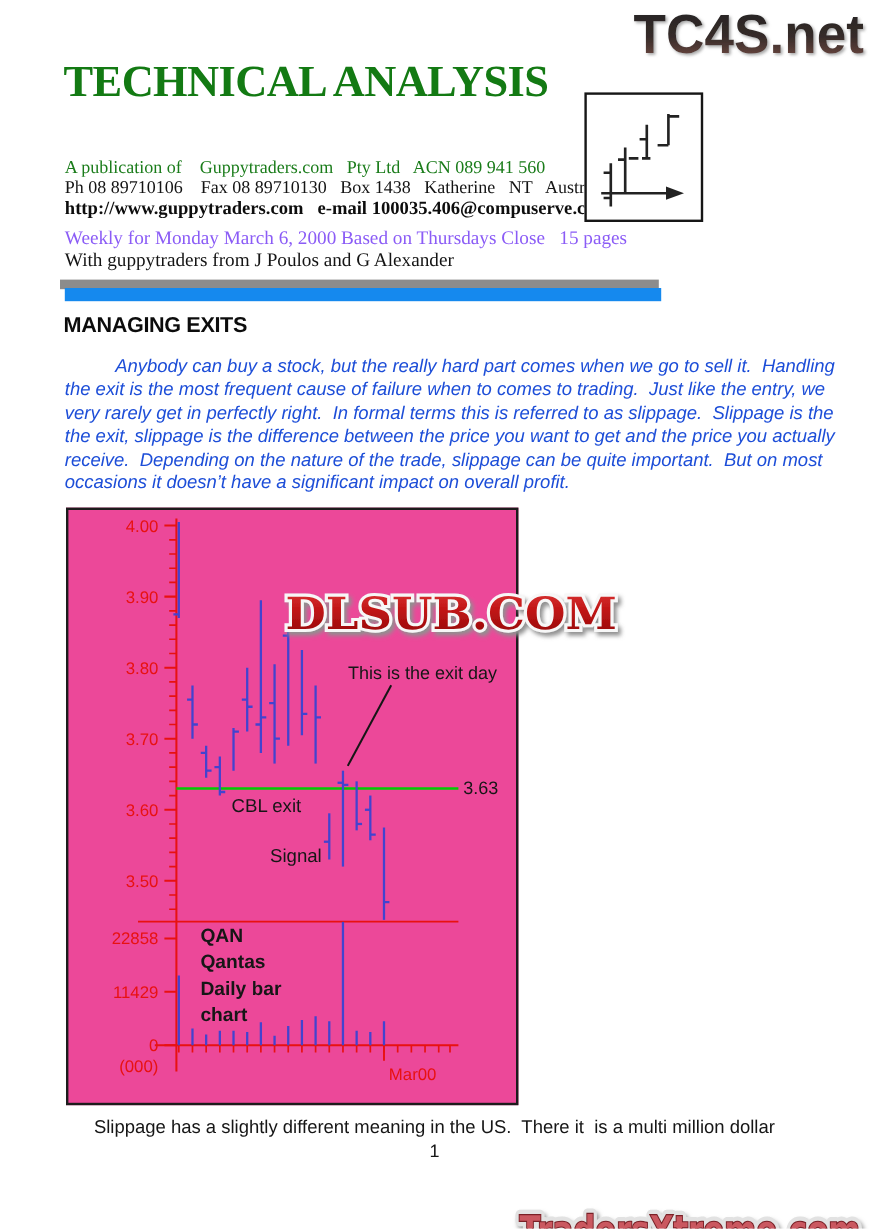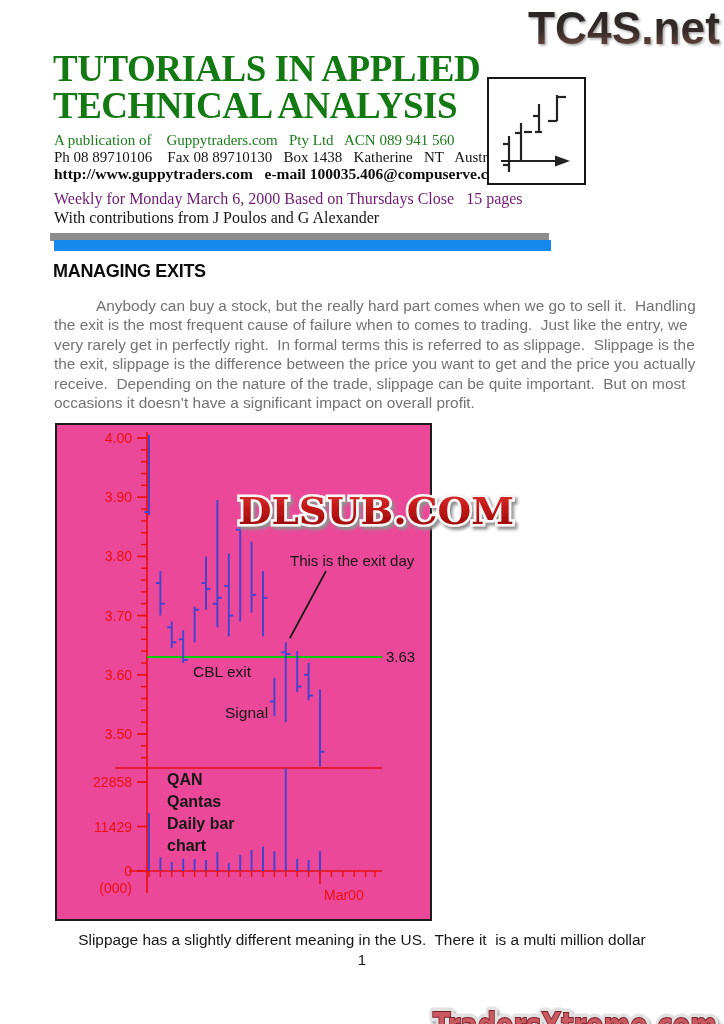--- a/index.html
+++ b/index.html
@@ -7,33 +7,33 @@
         font-family:"Liberation Serif",serif;color:#111;}
   .abs{position:absolute;}
   .pre{white-space:pre;}
 
   
   .title{left:53px;top:50px;font-weight:bold;font-size:37px;line-height:37px;
          letter-spacing:-0.5px;color:#137a13;}
   .pub-line{left:54px;top:132px;font-size:15px;color:#1a7c1a;}
   .contact-line{left:54px;top:149px;font-size:15px;color:#141414;}
   .web-line{left:54px;top:165px;font-size:15.5px;font-weight:bold;color:#0d0d0d;}
-  .issue-line{left:54px;top:190px;font-size:16px;color:#701a75;}
+  .issue-line{left:54px;top:190px;font-size:16px;color:#8b5cf6;}
   .contrib-line{left:54px;top:209px;font-size:16px;color:#141414;}
 
   .banner-shadow{left:50px;top:233px;width:499px;height:8px;background:#8c8c8c;}
   .banner-blue{left:54px;top:240px;width:497px;height:11px;background:#1589ee;}
 
   .logo-box{left:487px;top:77px;width:95px;height:104px;border:2px solid #161616;background:#fff;}
 
   
   .heading{left:53px;top:261px;font-family:"Liberation Sans",sans-serif;font-weight:bold;
            font-size:18px;letter-spacing:-0.3px;color:#0c0c0c;}
   .para{left:54px;top:296px;font-family:"Liberation Sans",sans-serif;font-size:15.4px;
-        line-height:19.4px;color:#737373;}
+        line-height:19.4px;color:#1d4ed8;font-style:italic;}
   .para .ln{white-space:pre;}
   .para .ln:first-child{padding-left:42px;}
 
   
   .chart-frame{left:55px;top:423px;width:373px;height:494px;border:2px solid #1c1c1c;background:#ec4899;}
   .watermark-wrap{left:230px;top:483px;width:296px;height:54px;}
 
   .closing-line{left:0;top:931px;width:724px;text-align:center;
         font-family:"Liberation Sans",sans-serif;font-size:15.4px;color:#161616;}
   .page-num{left:0;top:951px;width:724px;text-align:center;
@@ -57,28 +57,27 @@
         </linearGradient>
         <filter id="tcshadow" x="-20%" y="-20%" width="140%" height="140%">
           <feDropShadow dx="1.5" dy="1.5" stdDeviation="1.2" flood-color="#a8a8a8"></feDropShadow>
         </filter>
       </defs>
       <text x="4" y="41" font-family="Liberation Sans, sans-serif" font-weight="bold" font-size="46" textLength="192" lengthAdjust="spacingAndGlyphs" fill="url(#tcgrad)" filter="url(#tcshadow)">TC4S.net</text>
     </svg>
   </div>
 
   <div class="abs title">
-    <div>TUTORIALS IN APPLIED</div>
     <div>TECHNICAL ANALYSIS</div>
   </div>
   <div class="abs pub-line pre">A publication of    Guppytraders.com   Pty Ltd   ACN 089 941 560</div>
   <div class="abs contact-line pre">Ph 08 89710106    Fax 08 89710130   Box 1438   Katherine   NT   Australia   0851</div>
   <div class="abs web-line pre">http://www.guppytraders.com   e-mail 100035.406@compuserve.com</div>
   <div class="abs issue-line pre">Weekly for Monday March 6, 2000 Based on Thursdays Close   15 pages</div>
-  <div class="abs contrib-line pre">With contributions from J Poulos and G Alexander</div>
+  <div class="abs contrib-line pre">With guppytraders from J Poulos and G Alexander</div>
 
   <div class="abs logo-box">
     <svg width="95" height="104">
       <g stroke="#222" stroke-width="2.2" fill="none">
         <line x1="12" y1="82" x2="66" y2="82"></line>
         <line x1="20" y1="57" x2="20" y2="93"></line>
         <line x1="14" y1="65" x2="20" y2="65"></line>
         <line x1="14" y1="86" x2="20" y2="86"></line>
         <line x1="32" y1="44" x2="32" y2="82"></line>
         <line x1="26" y1="54" x2="32" y2="54"></line>

